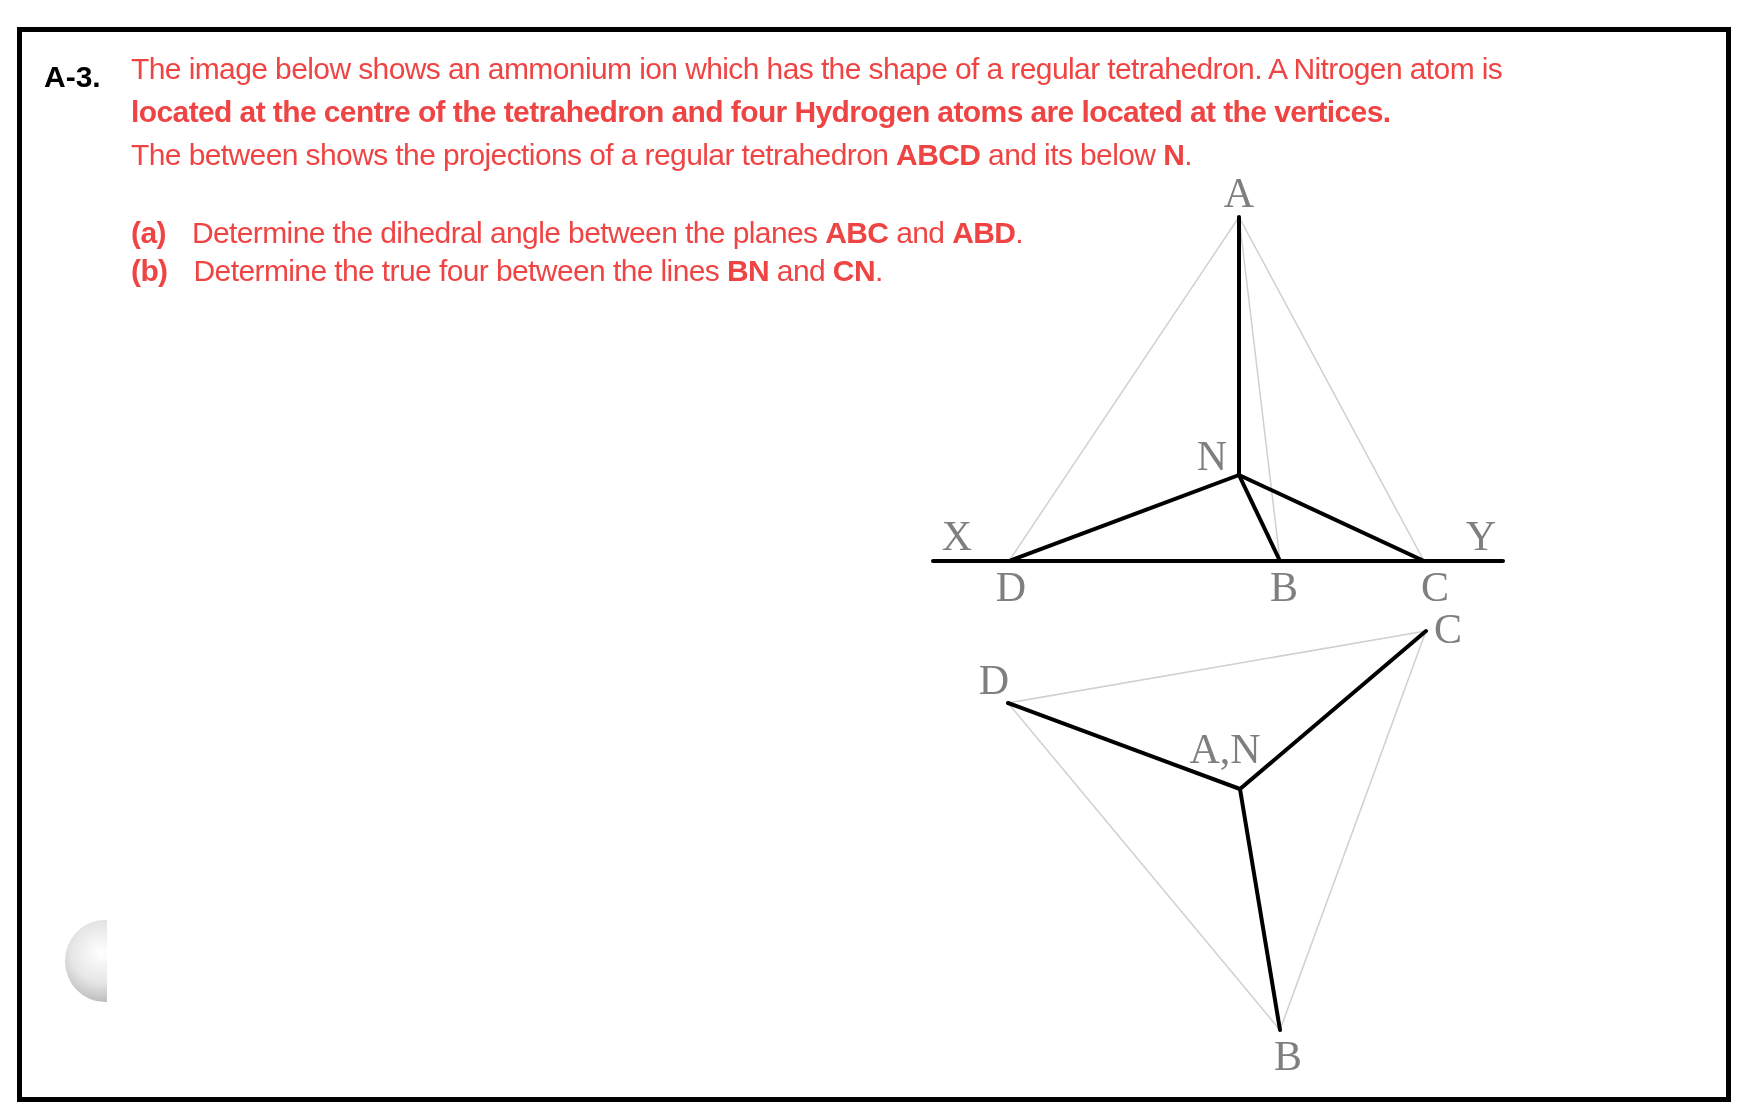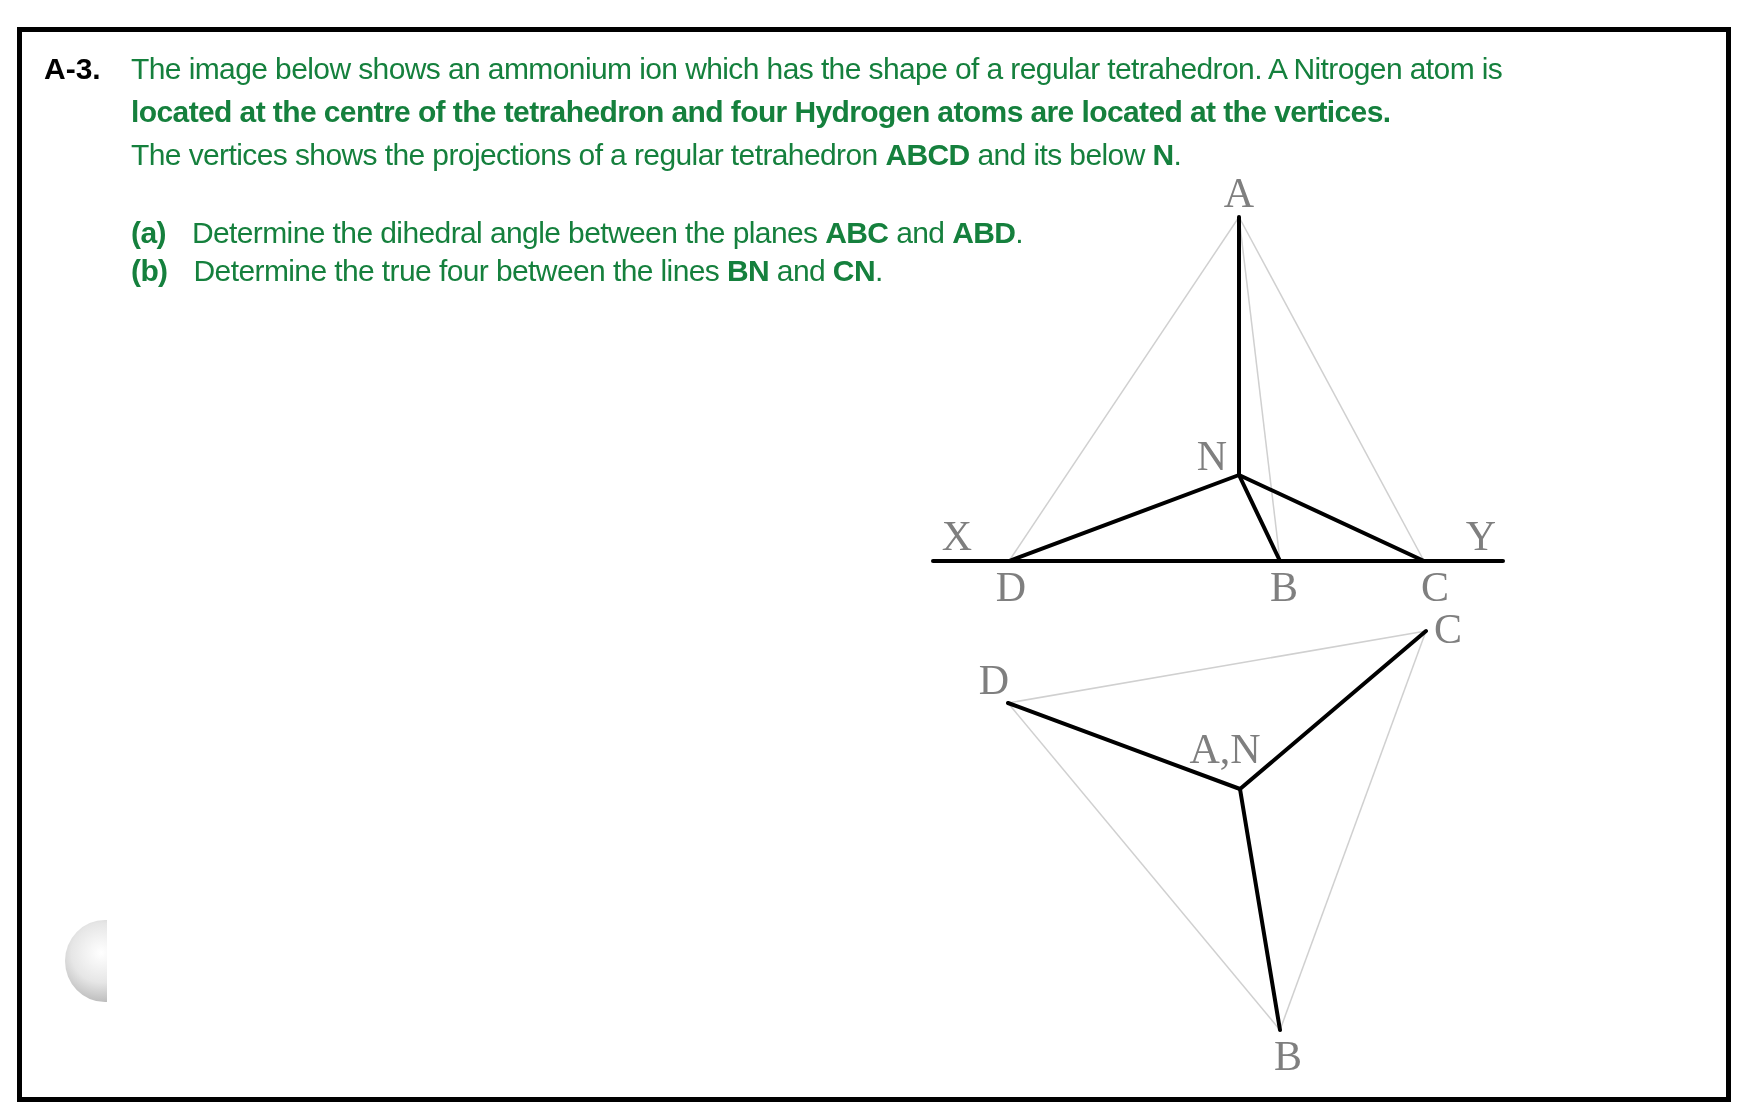--- a/index.html
+++ b/index.html
@@ -1,43 +1,43 @@
 <!DOCTYPE html>
 <html><head>
 <meta charset="utf-8">
 <style>
   html, body { margin:0; padding:0; background:#ffffff; }
   body { width:1749px; height:1116px; position:relative; overflow:hidden; }
   .frame {
     position:absolute; left:17px; top:27px; width:1704px; height:1065px;
     border:5px solid #000; background:#fff; box-sizing:content-box;
   }
-  .txt { position:absolute; font-family:"Liberation Sans", sans-serif; font-size:30px; color:#15803d; white-space:nowrap; letter-spacing:-0.6px; }
+  .txt { position:absolute; font-family:"Liberation Sans", sans-serif; font-size:30px; color:#ef4444; white-space:nowrap; letter-spacing:-0.6px; }
   .txt b { font-weight:bold; }
-  .qnum { position:absolute; left:44px; top:52px; font-family:"Liberation Sans", sans-serif; font-weight:bold; font-size:30px;text-align:center; }
+  .qnum { position:absolute; left:44px; top:60px; font-family:"Liberation Sans", sans-serif; font-weight:bold; font-size:30px;text-align:center; }
   svg.diagram { position:absolute; left:0; top:0; }
   .lbl { font-family:"Liberation Serif", serif; font-size:42px; fill:#7f7f7f; }
   .sphere {
     position:absolute; left:65px; top:920px; width:80px; height:82px;
     border-radius:50%;
     background: radial-gradient(circle at 45% 40%, #ffffff 0%, #e6e6e6 45%, #a8a8a8 90%, #8a8a8a 100%);
     clip-path: inset(0 38px 0 0);
   }
 </style>
 </head>
 <body>
 
 <div class="frame"></div>
 
 <div class="qnum">A-3.</div>
 
 <div class="txt" style="left:131px; top:52px;">The image below shows an ammonium ion which has the shape of a regular tetrahedron.  A Nitrogen atom is</div>
 <div class="txt" style="left:131px; top:95px;font-weight:bold;">located at the centre of the tetrahedron and four Hydrogen atoms are located at the vertices.</div>
 <div class="txt" style="left:131px; top:138px;">
-  <span>The vertices shows the projections of a regular tetrahedron </span><b>ABCD</b><span> and its below </span><b>N</b><span>.</span>
+  <span>The between shows the projections of a regular tetrahedron </span><b>ABCD</b><span> and its below </span><b>N</b><span>.</span>
 </div>
 
 <div class="txt" style="left:131px; top:196px;margin-top:20px;">
   <b>(a)</b><span style="display:inline-block; width:26px;"></span><span>Determine the dihedral angle between the planes </span><b>ABC</b><span> and </span><b>ABD</b><span>.</span>
 </div>
 
 <div class="txt" style="left:131px; top:254px;">
   <b>(b)</b><span style="display:inline-block; width:26px;"></span><span>Determine the true four between the lines </span><b>BN</b><span> and </span><b>CN</b><span>.</span>
 </div>
 

